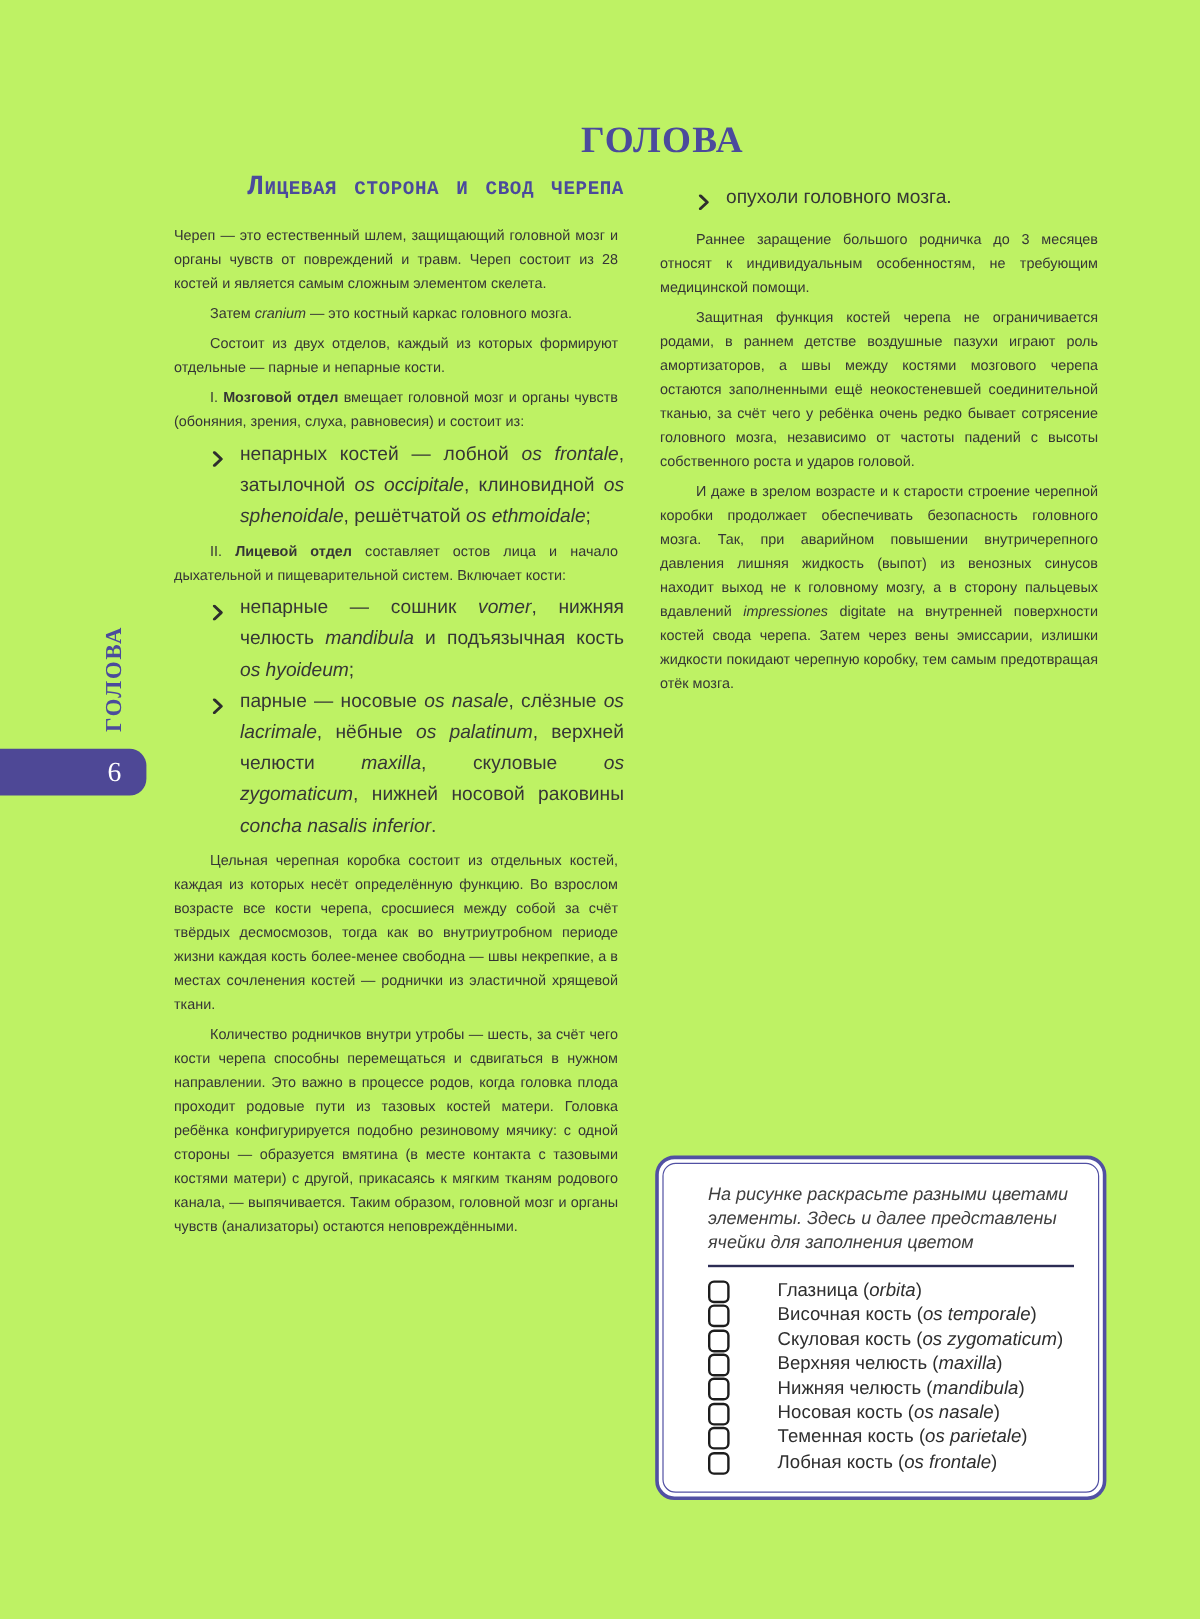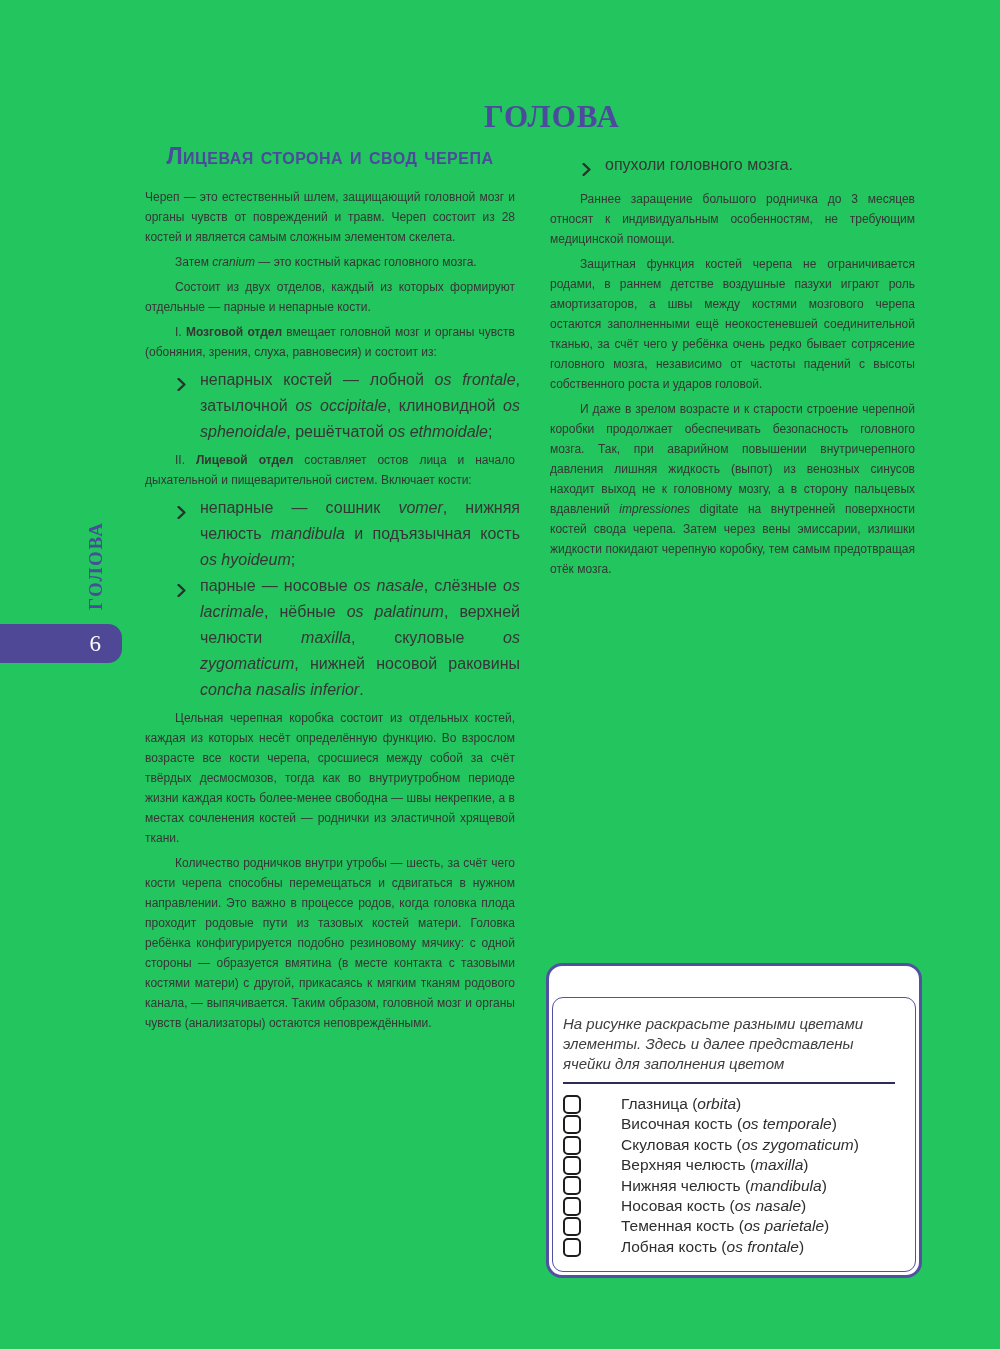--- a/index.html
+++ b/index.html
@@ -1,17 +1,17 @@
 <!DOCTYPE html>
 <html lang="ru" style="--accent: #4b4a9c; --accent2: #4e4896; --note: #5a59b4; --boxborder: #5150a3;"><head>
 <meta charset="utf-8">
 <style>
   html,body{margin:0;padding:0;background:#ffffff;}
   .page{
-    position:relative;width:1000px;height:1349px;background:#22c55e;
+    position:relative;width:1000px;height:1349px;background:#bef264;
     font-family:"Liberation Sans",sans-serif;color:#363636;overflow:hidden;
   }
   .it{font-style:italic;}
   .bd{font-weight:bold;}
 
   
   .main-title{
     position:absolute;left:140px;top:99px;width:824px;text-align:center;
     font-family:"Liberation Serif",serif;font-weight:bold;font-size:31px;
     letter-spacing:1px;color:var(--accent);
@@ -30,41 +30,40 @@
     color:#ffffff;font-family:"Liberation Serif",serif;font-size:23px;
     line-height:39px;text-align:right;padding-right:21px;box-sizing:border-box;
   }
 
   
   .columns{position:absolute;left:140px;top:143px;width:780px;display:flex;gap:25px;}
   .col-left{width:380px;}
   .col-right{width:375px;padding-top:9px;box-sizing:border-box;}
 
   .section-heading{
-    margin:0 0 17px 0;text-align:center;
-    font-family:Liberation Sans, sans-serif;font-weight:bold;font-size:23px;
+    margin:0 0 17px 0;text-align:right;
+    font-family:Liberation Mono, monospace;font-weight:bold;font-size:23px;
     font-variant:small-caps;letter-spacing:0.5px;color:var(--accent);
   }
 
   .para{margin:5px;font-size:12px;line-height:20px;text-align:justify;hyphens:auto;}
   .para.ind{text-indent:30px;}
 
   .bullet{display:flex;font-size:16px;line-height:26px;}
   .bullet .arrow{flex:none;width:23px;margin-left:37px;padding-top:6px;}
   .bullet .btext{flex:1;text-align:justify;hyphens:auto;}
 
   
   .color-box{
     position:absolute;left:546px;top:963px;width:376px;box-sizing:border-box;
     border:3px solid var(--boxborder);border-radius:16px;padding:3px;background:#fff;
   }
   .color-box-inner{
     border:1.5px solid var(--boxborder);border-radius:11px;box-sizing:border-box;
-    padding:16px 20px 14px 10px;
-    margin-top:28px;
+    padding:16px 20px 14px 37px;
   }
   .box-intro{font-size:15px;line-height:20px;font-style:italic;color:#3e3e3e;text-align:left;}
   .box-sep{border:none;border-top:2px solid #2c2c54;margin:8px 0 10px 0;}
   .cbx-row{display:flex;align-items:center;font-size:15.5px;line-height:20.4px;color:#2e2e2e;gap:27px;}
   .cbx{
     flex:none;width:14px;height:15px;border:2.4px solid #1d1d1d;border-radius:5px;
     margin-right:13px;background:#fff;
   }
 </style>
 </head>

